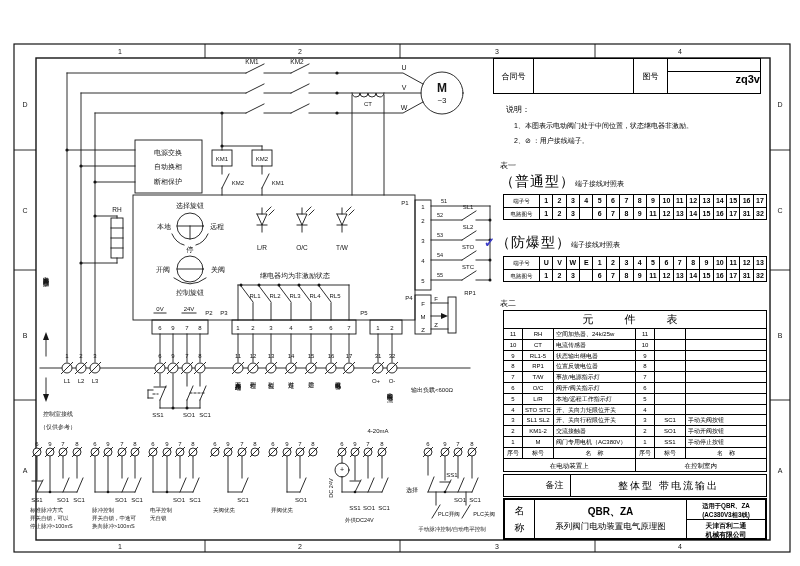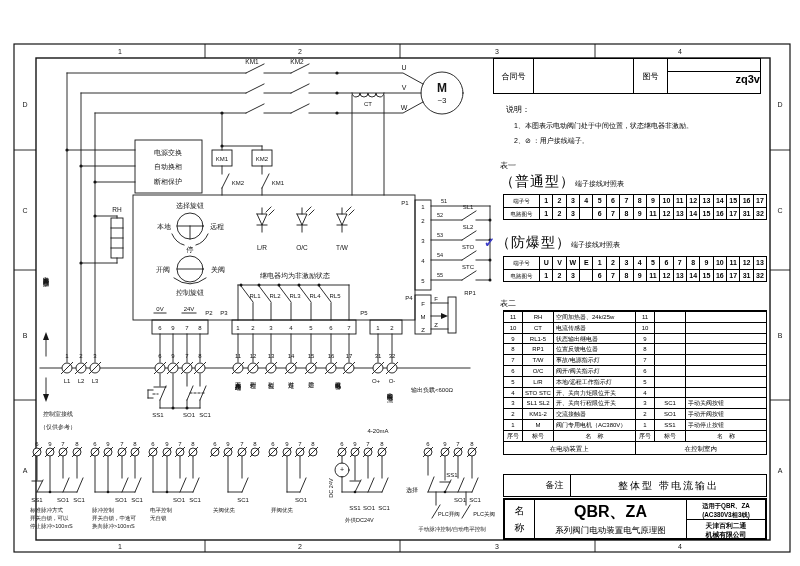--- a/index.html
+++ b/index.html
@@ -50,21 +50,21 @@
   .pfoot{display:flex;height:13px;line-height:13px;border-top:1px solid #000;font-size:6.5px;}
   .pfoot div{flex:1;text-align:center;}
   .pfoot div:first-child{border-right:1px solid #000;}
   
   .remark{display:flex;border:1.2px solid #000;font-size:9px;padding-left:35px;}
   .remark .rlabel{width:32px;border-right:1px solid #000;display:flex;align-items:center;justify-content:center;}
   .remark .rtext{flex:1;display:flex;align-items:center;justify-content:center;font-size:10px;letter-spacing:2px;}
   .nameblk{display:flex;border:2px solid #000;font-size:8px;}
   .nameblk .nlabel{width:30px;border-right:1px solid #000;display:flex;flex-direction:column;align-items:center;justify-content:space-around;font-size:10px;padding:2px 0;}
   .nameblk .nmid{flex:1;border-right:1px solid #000;display:flex;flex-direction:column;align-items:center;justify-content:center;}
-  .nameblk .nm1{font-size:16px;font-weight:bold;}
+  .nameblk .nm1{font-size:10px;font-weight:bold;}
   .nameblk .nm2{font-size:8.5px;margin-top:2px;}
   .nameblk .nright{width:78px;display:flex;flex-direction:column;}
   .nameblk .nrt{flex:1;border-bottom:1px solid #000;text-align:center;font-size:6.3px;font-weight:bold;line-height:9px;padding-top:1px;}
   .nameblk .nrb{flex:1;text-align:center;font-size:6.8px;font-weight:bold;line-height:9px;padding-top:1px;}
 </style>
 </head>
 <body>
 
 <div id="page">
 
@@ -610,20 +610,21 @@
           <div>17</div>
           <div>31</div>
           <div>32</div>
         </div>
   </div>
 </div>
 
 <div class="abs tag" style="left:500px;top:298px;">表二</div>
 
 <div class="abs parts" style="left:503px;top:310px;">
+  <div class="ptitle">元　件　表</div>
   <div class="prow">
         <div>11</div>
         <div>RH</div>
         <div>空间加热器、24k/25w</div>
         <div>11</div>
         <div></div>
         <div></div>
       </div>
   <div class="prow">
         <div>10</div>

